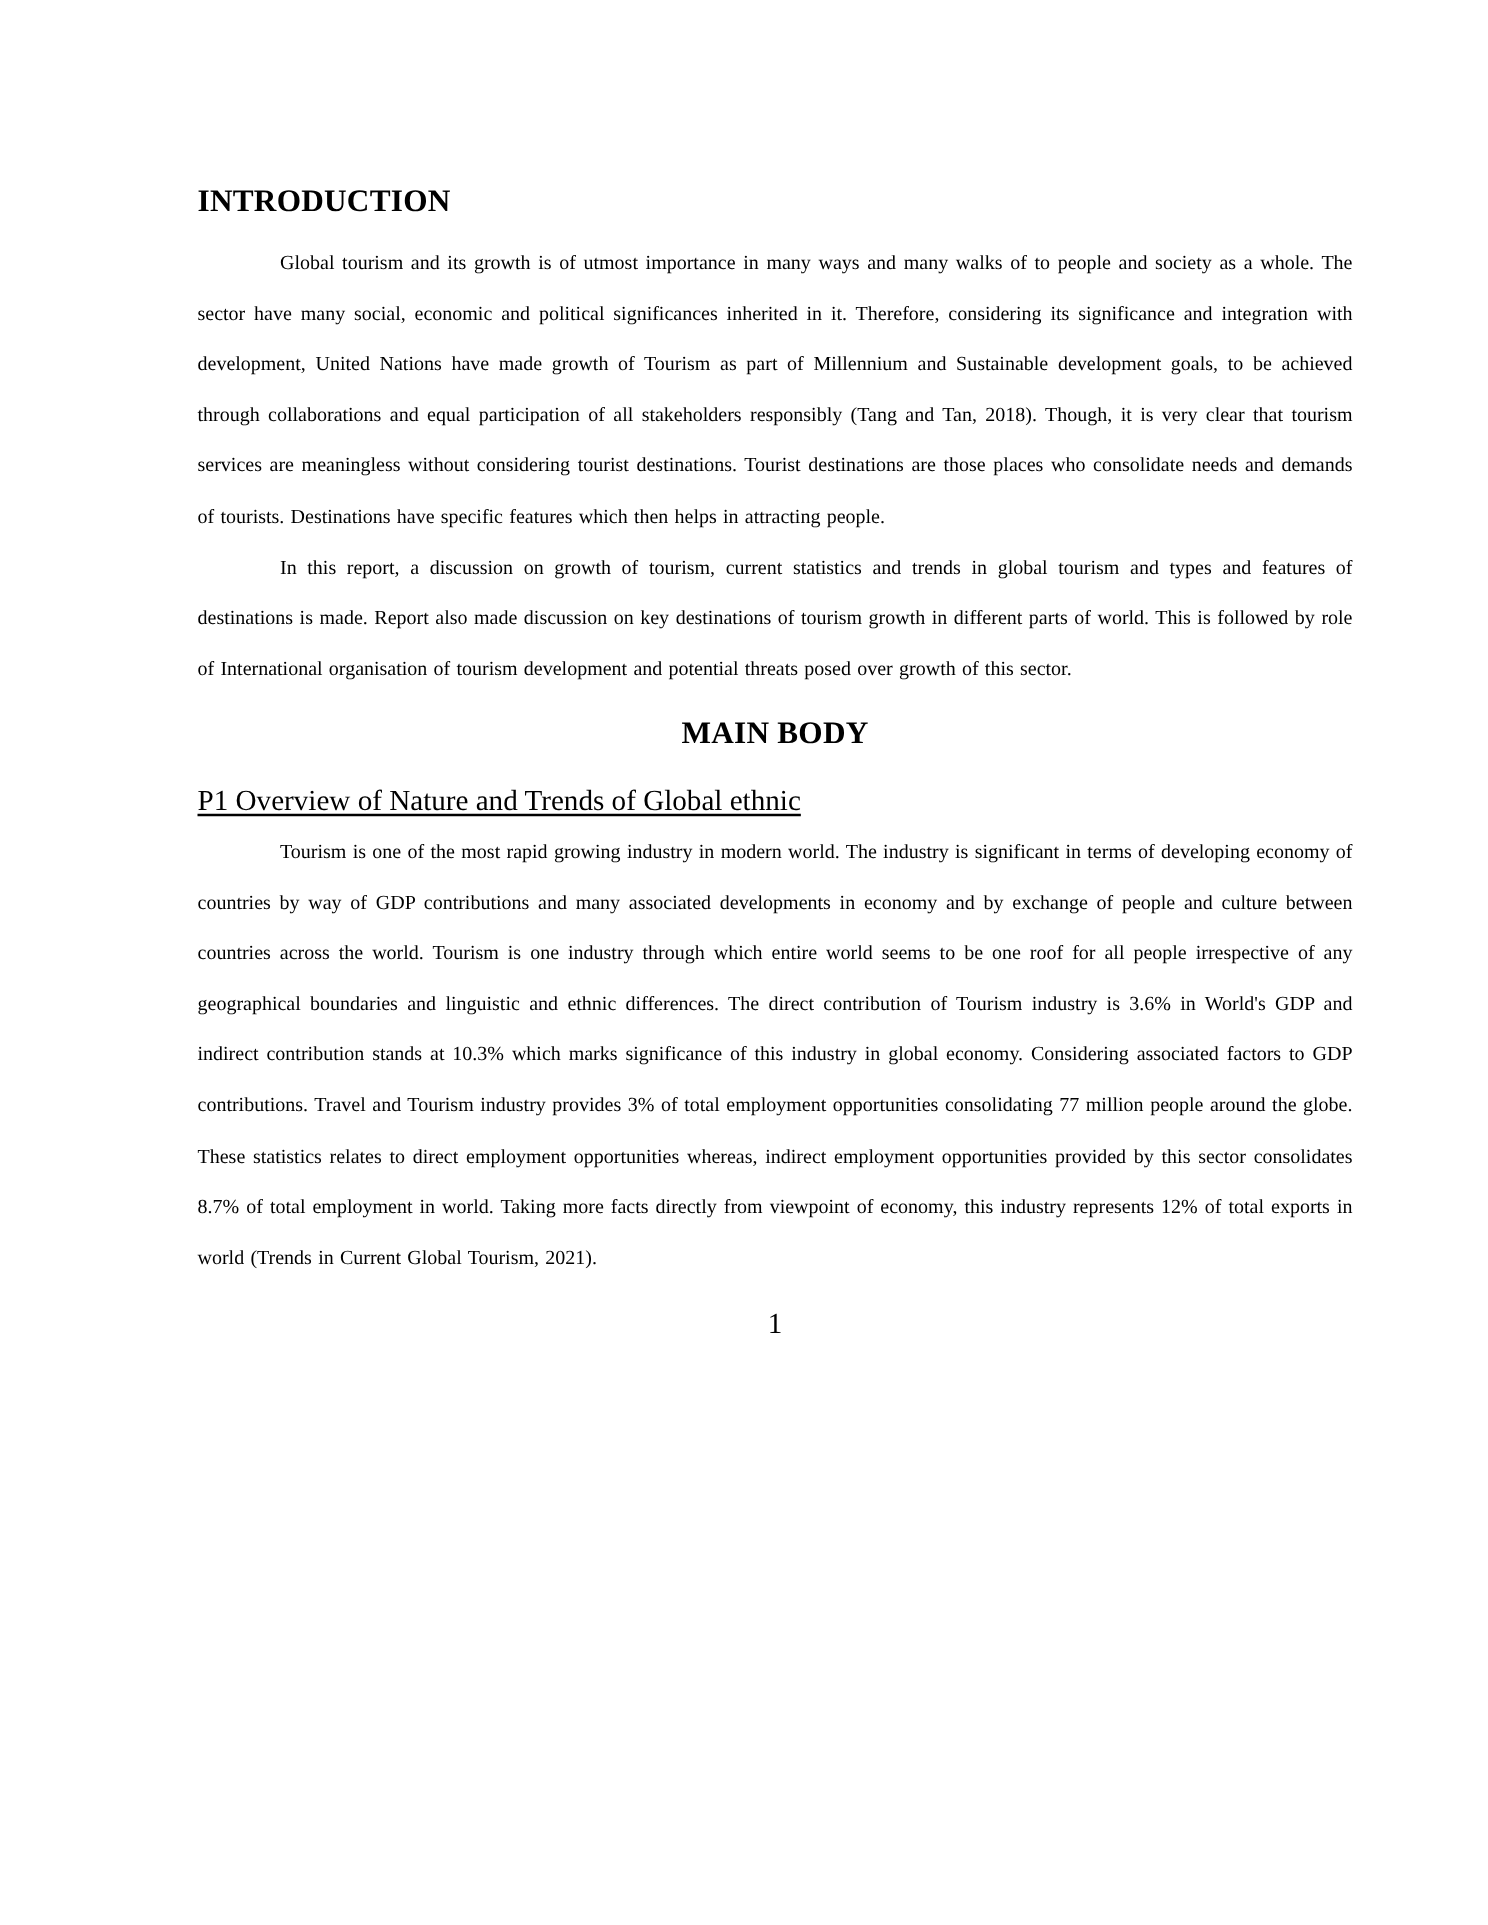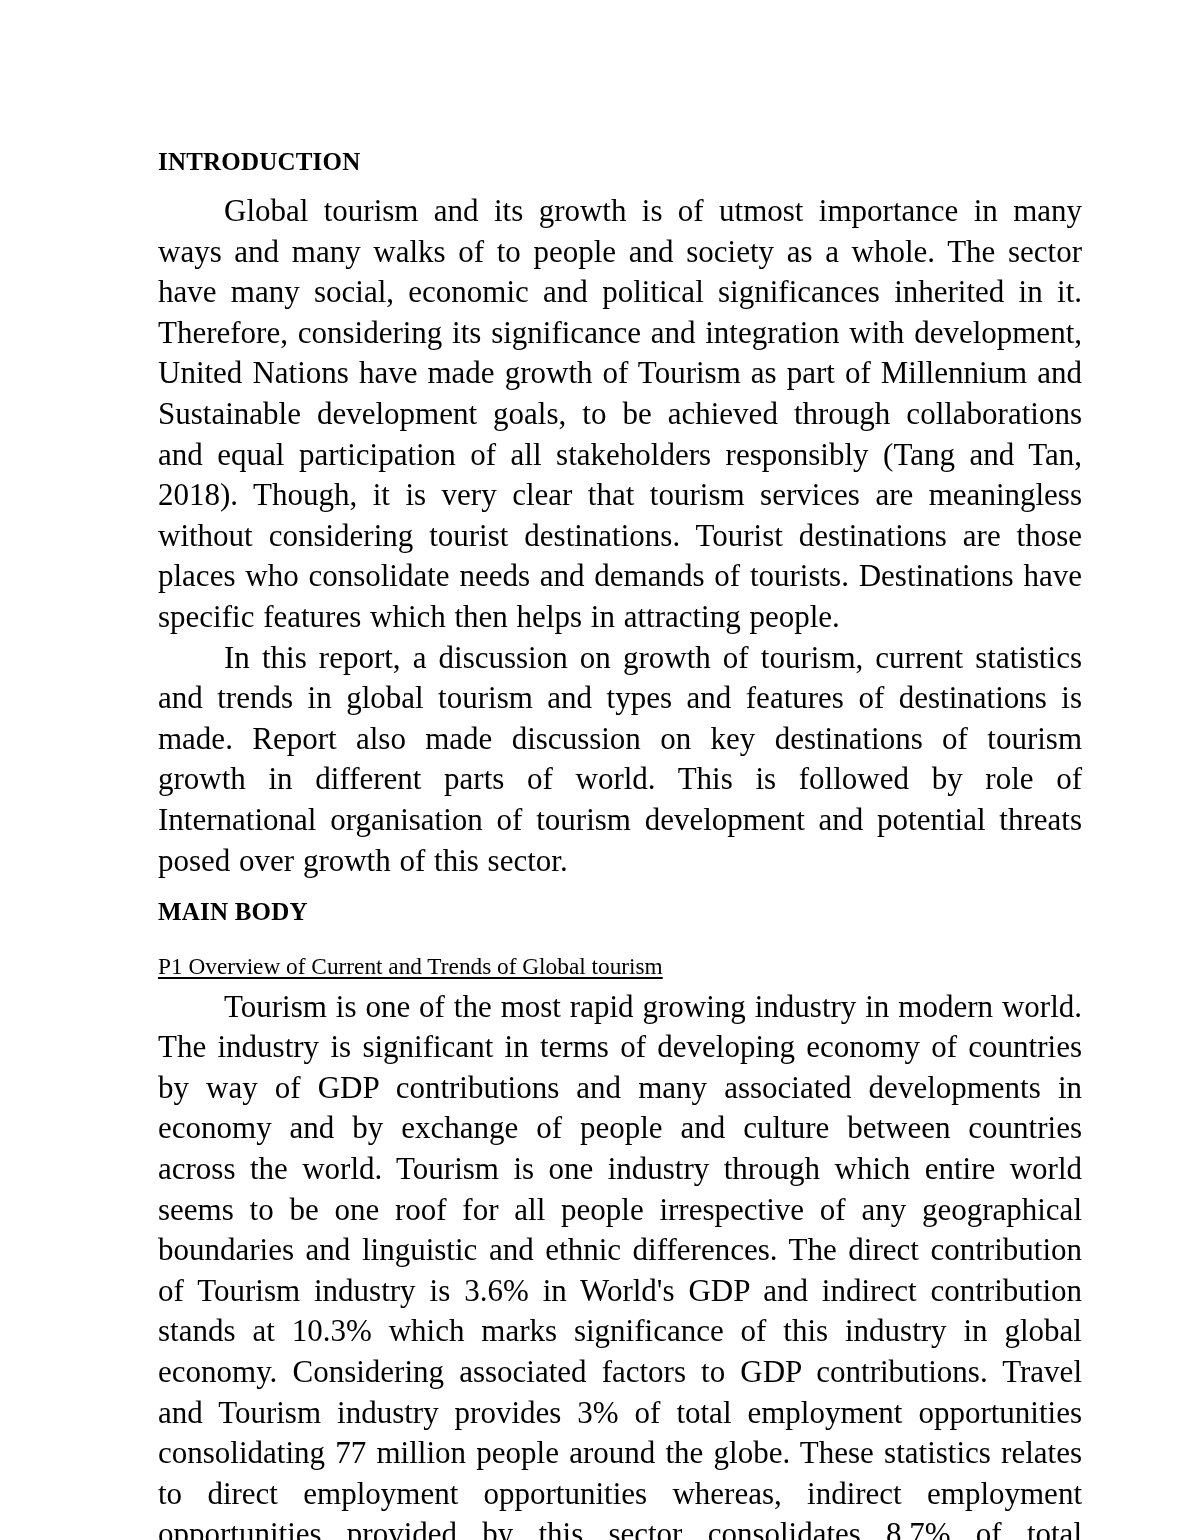--- a/index.html
+++ b/index.html
@@ -23,23 +23,24 @@
   }
   .doc-heading {
     font-size: 25px;
     font-weight: bold;
     line-height: 30px;
     margin: 0 0 14px 0;
     letter-spacing: 0.2px;
   }
   .doc-heading.main-body {
     margin: 16px 0 0 0;
+    text-align: center;
   }
   .body-para {
-    font-size: 31px;
+    font-size: 16px;
     line-height: 40.6px;
     text-align: justify;
     text-indent: 66px;
     margin: 0;
     word-spacing: 1px;
   }
   .sub-heading {
     font-size: 23.3px;
     font-weight: normal;
     line-height: 40.6px;
@@ -63,20 +64,20 @@
   <div class="content">
 
     <h1 class="doc-heading">INTRODUCTION</h1>
 
     <p class="body-para"><span>Global tourism and its growth is of utmost importance in many ways and many walks of to people and society as a whole. The sector have many social, economic and political significances inherited in it. Therefore, considering its significance and integration with development, United Nations have made growth of Tourism as part of Millennium and Sustainable development goals, to be achieved through collaborations and equal participation of all stakeholders responsibly </span><span>(Tang and Tan, 2018)</span><span>. Though, it is very clear that tourism services are meaningless without considering tourist destinations. Tourist destinations are those places who consolidate needs and demands of tourists. Destinations have specific features which then helps in attracting people.</span></p>
 
     <p class="body-para">In this report, a discussion on growth of tourism, current statistics and trends in global tourism and types and features of destinations is made. Report also made discussion on key destinations of tourism growth in different parts of world. This is followed by role of International organisation of tourism development and potential threats posed over growth of this sector.</p>
 
     <h1 class="doc-heading main-body">MAIN BODY</h1>
 
-    <p class="sub-heading">P1 Overview of Current and Trends of Global tourism</p>
+    <p class="sub-heading">P1 Overview of Nature and Trends of Global ethnic</p>
 
     <p class="body-para"><span>Tourism is one of the most rapid growing industry in modern world. The industry is significant in terms of developing economy of countries by way of GDP contributions and many associated developments in economy and by exchange of people and culture between countries across the world. Tourism is one industry through which entire world seems to be one roof for all people irrespective of any geographical boundaries and linguistic and ethnic differences. The direct contribution of Tourism industry is 3.6% in World's GDP and indirect contribution stands at 10.3% which marks significance of this industry in global economy. Considering associated factors to GDP contributions. Travel and Tourism industry provides 3% of total employment opportunities consolidating 77 million people around the globe. These statistics relates to direct employment opportunities whereas, indirect employment opportunities provided by this sector consolidates 8.7% of total employment in world. Taking more facts directly from viewpoint of economy, this industry represents 12% of total exports in world (</span><span class="italic-seg">Trends in Current Global Tourism,</span><span> 2021).</span></p>
 
     <div class="page-footer">1</div>
 
   </div>
 </div>
 
 </body></html>

